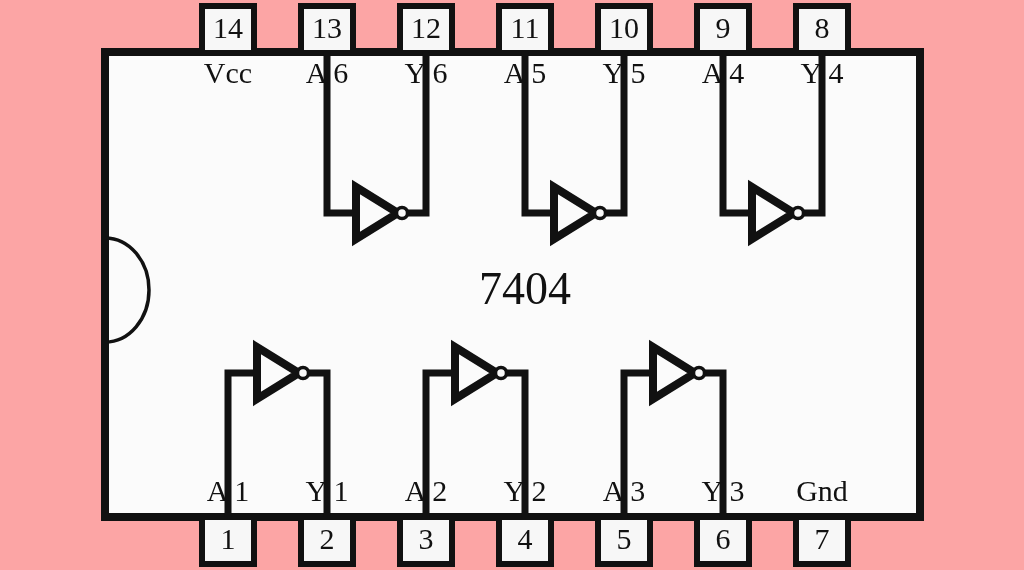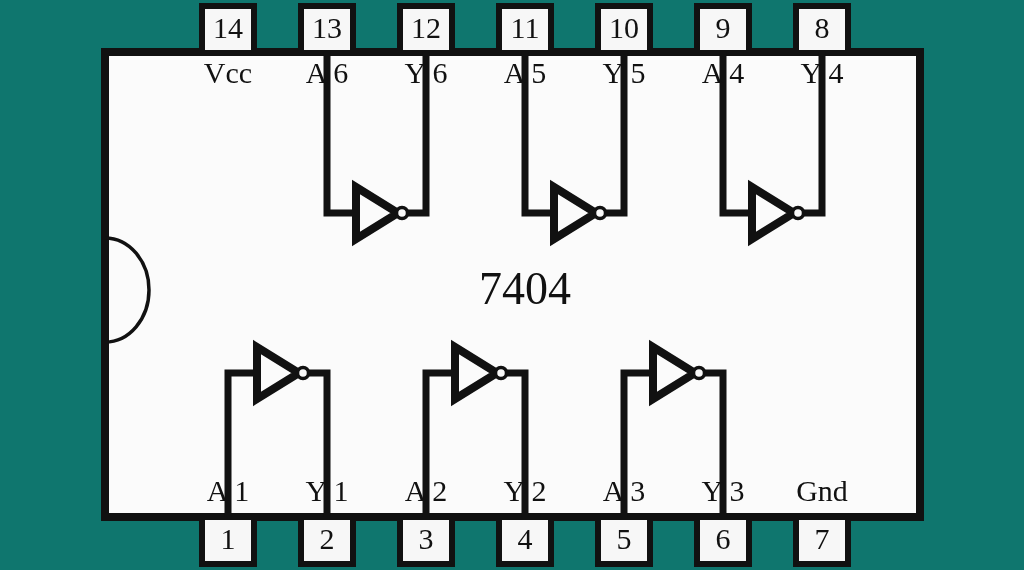--- a/index.html
+++ b/index.html
@@ -7,21 +7,21 @@
     padding: 0;
     background: #f7f7f7;
   }
   body {
     font-family: "Liberation Serif", "DejaVu Serif", serif;
   }
   #stage {
     position: relative;
     width: 1024px;
     height: 570px;
-    background: #0f766e;
+    background: #fca5a5;
     overflow: hidden;
   }
   #diagram-svg {
     position: absolute;
     left: 0;
     top: 0;
     width: 1024px;
     height: 570px;
     display: block;
   }

